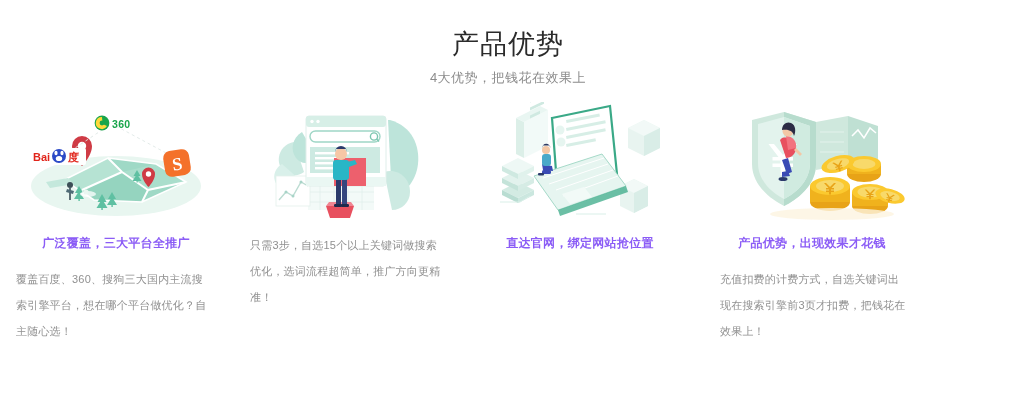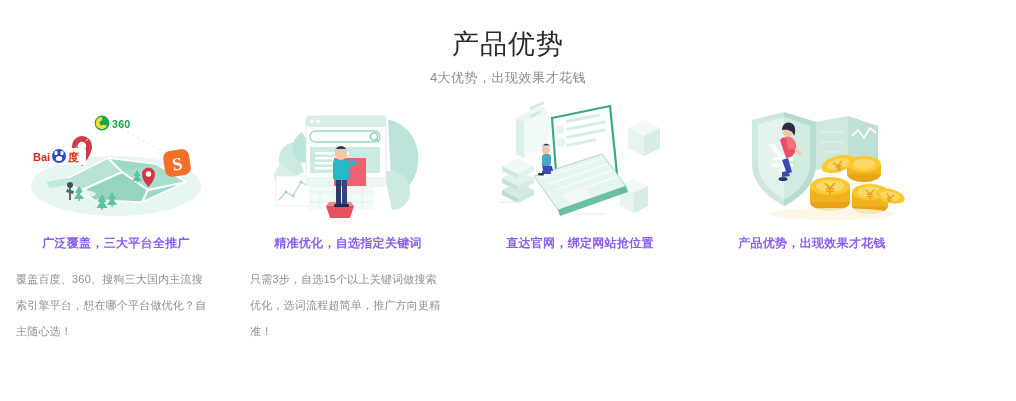--- a/index.html
+++ b/index.html
@@ -79,21 +79,21 @@
   .card:nth-child(1) .card-desc { padding-left: 0; padding-right: 8px; }
   .card:nth-child(4) .card-desc { padding-left: 8px; }
 </style>
 </head>
 <body>
 
 <div class="section">
 
   <div class="header">
     <h2 class="page-title">产品优势</h2>
-    <p class="page-subtitle">4大优势，出现效果才花钱</p>
+    <p class="page-subtitle">4大优势，把钱花在效果上</p>
   </div>
 
   <div class="cards">
 
     <div class="card">
       <div class="card-illus">
         <svg width="200" height="118" viewBox="0 0 200 118" xmlns="http://www.w3.org/2000/svg" aria-hidden="true">
           <ellipse cx="100" cy="84" rx="85" ry="30" fill="#e8f6f0"></ellipse>
           <g>
             <path d="M48 78 L92 56 L140 62 L170 80 L126 100 L78 98 Z" fill="#9fd9c6"></path>
@@ -219,21 +219,20 @@
             <rect x="94" y="76" width="5" height="28" fill="#35467e"></rect>
             <rect x="86" y="102" width="8" height="3" rx="1.2" fill="#1f2a4d"></rect>
             <rect x="93" y="102" width="8" height="3" rx="1.2" fill="#1f2a4d"></rect>
             <rect x="85" y="58" width="16" height="20" rx="3" fill="#29b6c6"></rect>
             <path d="M99 60 l8 -2 2 4 -8 3 z" fill="#29b6c6"></path>
             <circle cx="93" cy="52" r="6" fill="#f6c7a6"></circle>
             <path d="M87 50 a6 6 0 0 1 12 0 l-1 -3 h-10 z" fill="#2b3a6b"></path>
           </g>
         </svg>
       </div>
-      <h3 class="card-title">精准优化，自选指定关键词</h3>
       <p class="card-desc">只需3步，自选15个以上关键词做搜索优化，选词流程超简单，推广方向更精准！</p>
     </div>
 
     <div class="card">
       <div class="card-illus">
         <svg width="200" height="118" viewBox="0 0 200 118" xmlns="http://www.w3.org/2000/svg" aria-hidden="true">
           <g opacity="0.85">
             <path d="M148 26 l16 -8 16 8 v20 l-16 8 -16 -8 z" fill="#e4f3ee"></path>
             <path d="M164 18 l16 8 -16 8 -16 -8 z" fill="#f0f9f6"></path>
             <path d="M164 34 l16 -8 v20 l-16 8 z" fill="#d3ebe3"></path>
@@ -362,16 +361,17 @@
             <g transform="rotate(14 178 94)">
               <ellipse cx="178" cy="94" rx="15" ry="7" fill="#fbc92f"></ellipse>
               <ellipse cx="178" cy="94" rx="10" ry="4.5" fill="#f8d96a"></ellipse>
               <path d="M175 92 l3 3 l3 -3 h1.5 l-3.4 3.8 h1.9 v1 h-2.2 v0.9 h2.2 v1 h-2.2 v1.7 h-1.5 v-1.7 h-2.2 v-1 h2.2 v-0.9 h-2.2 v-1 h1.9 l-3.4 -3.8 z" fill="#e8a317"></path>
             </g>
           </g>
           <ellipse cx="120" cy="112" rx="62" ry="6" fill="#fdf4e0" opacity="0.8"></ellipse>
         </svg>
       </div>
       <h3 class="card-title">产品优势，出现效果才花钱</h3>
+      <p class="card-desc">充值扣费的计费方式，自选关键词出现在搜索引擎前3页才扣费，把钱花在效果上！</p>
     </div>
 
   </div>
 </div>
 
 </body></html>

